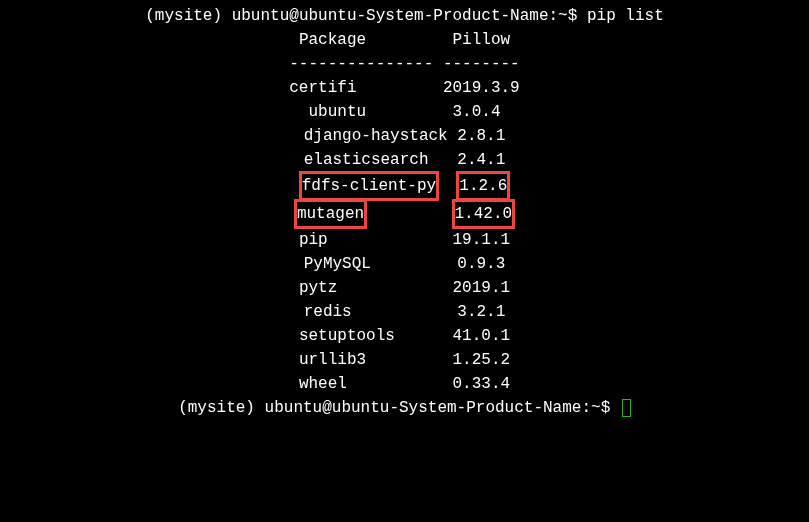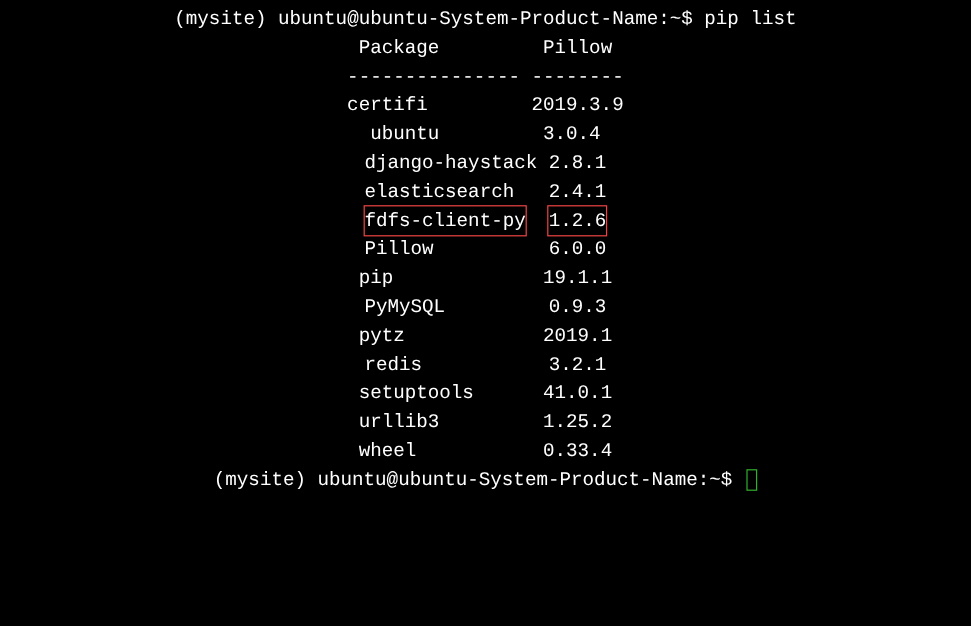--- a/index.html
+++ b/index.html
@@ -10,21 +10,21 @@
       font-size: 16px;
       line-height: 1.5;
       padding: 4px 6px;
       width: 809px;
       height: 522px;
       overflow: hidden;
     }
     .line { white-space: pre; text-align: center; }
     .highlight {
       display: inline-block;
-      border: 1px solid #ef4444;
+      border: 3px solid #ef4444;
       padding: 0;
       margin: -1px;
     }
     .cursor {
       display: inline-block;
       width: 9px;
       height: 18px;
       border: 1px solid #30b030;
       vertical-align: text-bottom;
       margin-left: 2px;
@@ -39,21 +39,21 @@
 <div class="line"><span>Package        </span> <span>Pillow</span></div>
 
 <div class="line"><span>---------------</span> <span>--------</span></div>
 
 <div id="rows-container">
     <div class="line"><span>certifi        </span> <span>2019.3.9</span></div>
     <div class="line"><span>ubuntu        </span> <span>3.0.4</span></div>
     <div class="line"><span>django-haystack</span> <span>2.8.1</span></div>
     <div class="line"><span>elasticsearch  </span> <span>2.4.1</span></div>
     <div class="line"><span class="highlight">fdfs-client-py</span>  <span class="highlight">1.2.6</span></div>
-    <div class="line"><span>Pillow         </span> <span>6.0.0</span></div>
+    <div class="line"><span class="highlight">mutagen</span>         <span class="highlight">1.42.0</span></div>
     <div class="line"><span>pip            </span> <span>19.1.1</span></div>
     <div class="line"><span>PyMySQL        </span> <span>0.9.3</span></div>
     <div class="line"><span>pytz           </span> <span>2019.1</span></div>
     <div class="line"><span>redis          </span> <span>3.2.1</span></div>
     <div class="line"><span>setuptools     </span> <span>41.0.1</span></div>
     <div class="line"><span>urllib3        </span> <span>1.25.2</span></div>
     <div class="line"><span>wheel          </span> <span>0.33.4</span></div>
   </div>
 
 <div class="line prompt"><span>(mysite) ubuntu@ubuntu-System-Product-Name:~$ </span><span class="cursor"></span></div>

